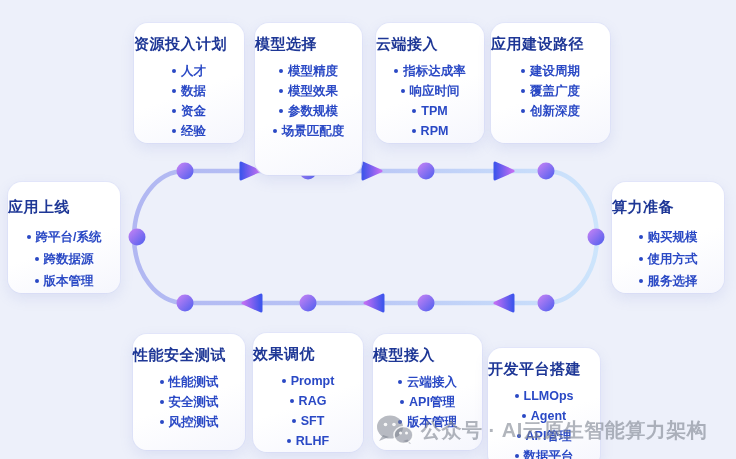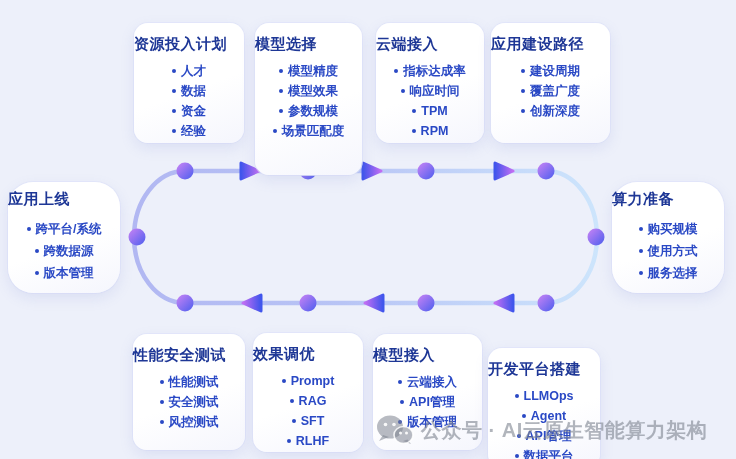--- a/index.html
+++ b/index.html
@@ -10,21 +10,21 @@
   }
   .loop-svg{position:absolute;left:0;top:0;z-index:0;}
   .card{
     position:absolute;z-index:1;box-sizing:border-box;
     background:linear-gradient(160deg,#ffffff 55%,#f5f6fd 100%);
     border-radius:14px;
     box-shadow:0 5px 14px rgba(124,134,210,.16), 0 0 0 1px rgba(228,232,250,.85);
     display:flex;flex-direction:column;align-items:flex-start;
     padding-top:12px;
   }
-  .card.side{padding-top:8px;border-radius:25px;}
+  .card.side{padding-top:16px;}
   .card-title{
     font-size:15px;font-weight:700;color:#1e3796;letter-spacing:.5px;
     line-height:18px;white-space:nowrap;
   }
   .card ul{list-style:none;margin:8px 0 0;padding:0;width:100%;}
   .card.side ul{margin-top:10px;}
   .card li{
     display:flex;align-items:center;justify-content:center;
     height:20px;font-size:12.5px;font-weight:600;color:#2a49c5;white-space:nowrap;
   }

